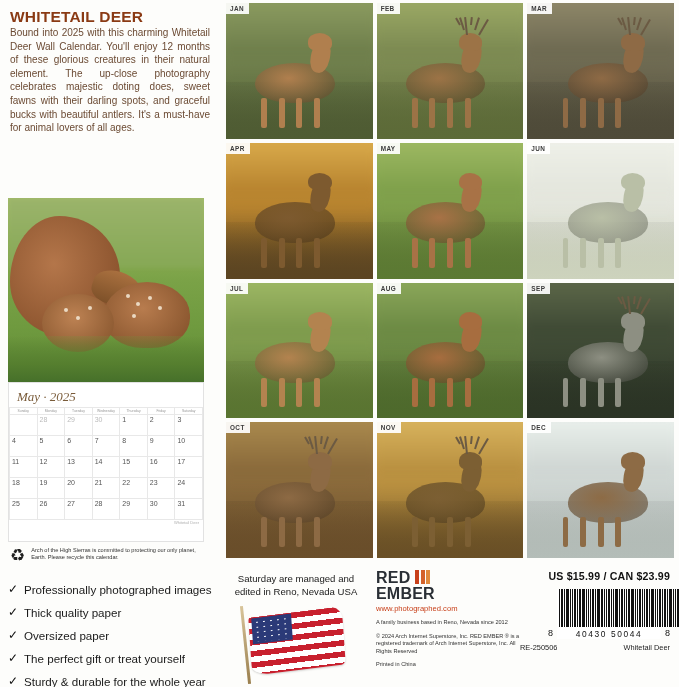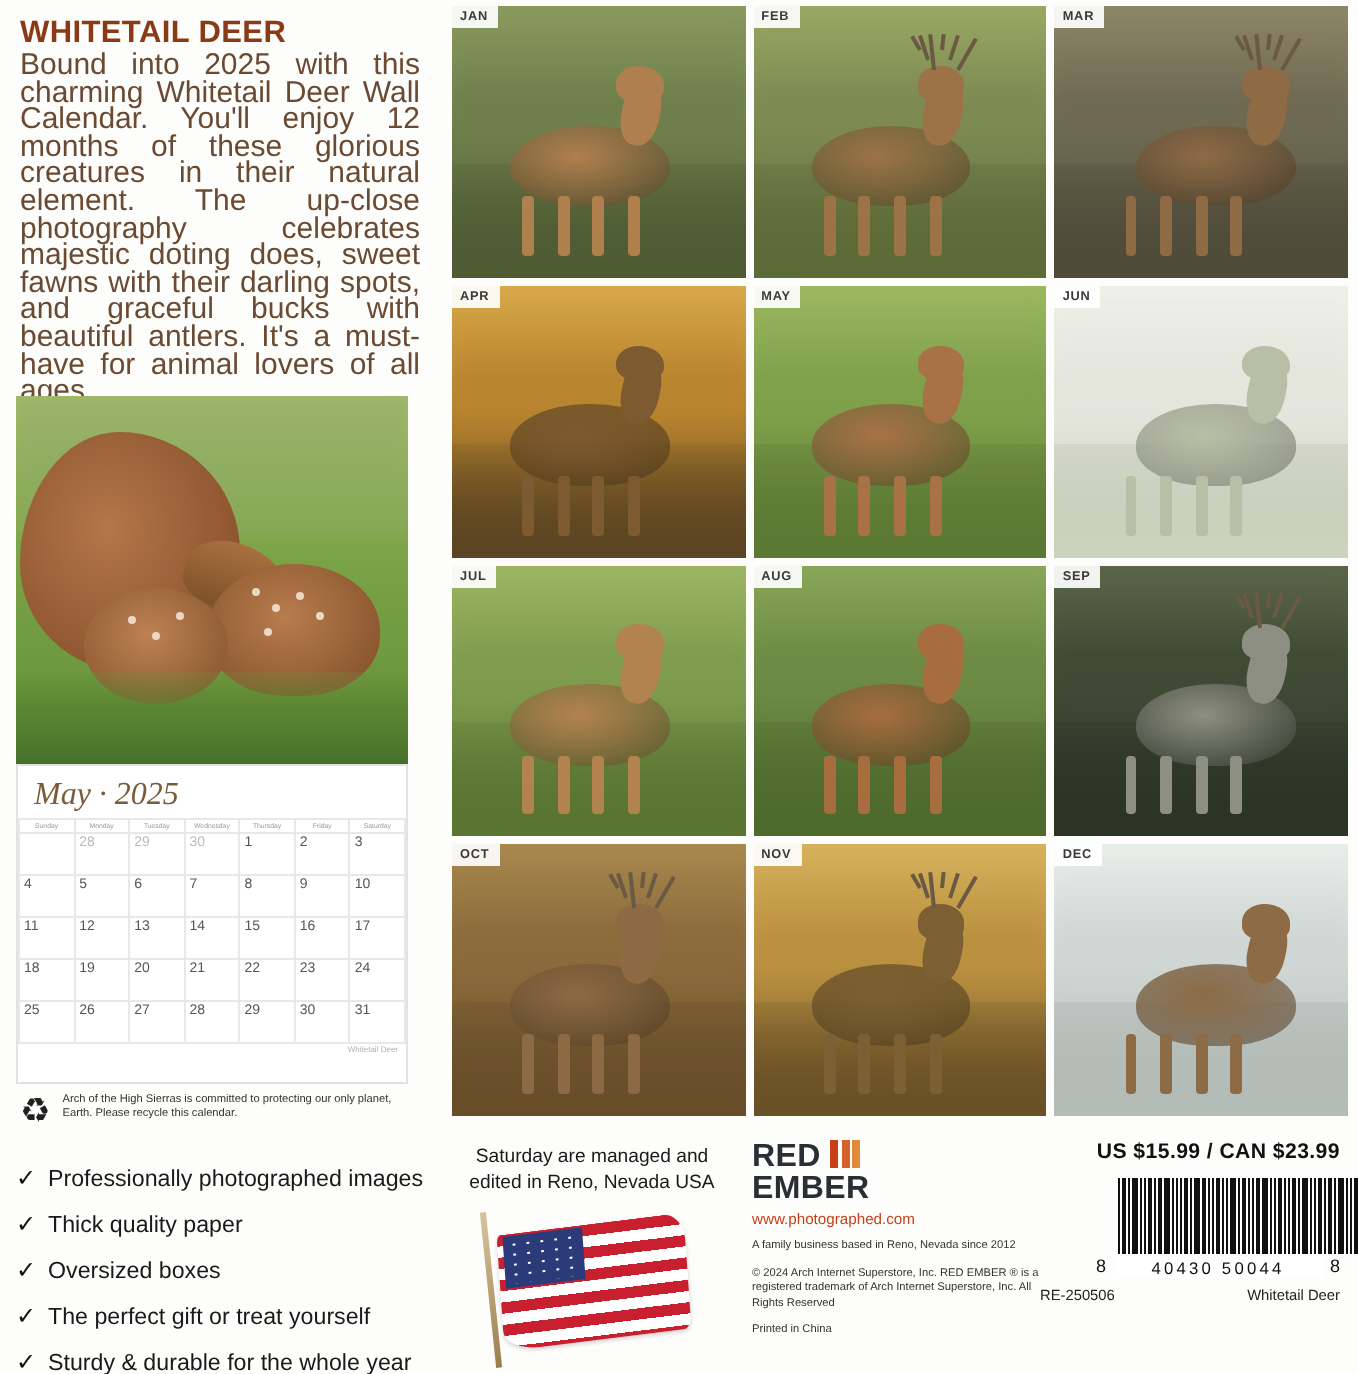--- a/index.html
+++ b/index.html
@@ -21,21 +21,21 @@
   }
   .title {
     font-size: 15.5px; font-weight: bold; color:#8a3a14;
     letter-spacing: .2px; margin: 2px 0 0 2px;
   }
   .subtitle {
     font-size: 10.5px; font-weight: bold; color:#333;
     text-align:center; margin: 4px 0 6px 0; letter-spacing:.3px;
   }
   .blurb {
-    font-size: 15px; line-height: 13.6px; color:#6b4a33;
+    font-size: 10px; line-height: 13.6px; color:#6b4a33;
     text-align: justify; margin: 0 2px;
   }
 
   
   .cover {
     position:absolute; left:8px; top:198px; width:196px; height:184px;
     overflow:hidden; border:0;
     background: linear-gradient(#7fa34d, #5d8a34);
   }
   .cover .grass-back {
@@ -77,21 +77,21 @@
     position:absolute; left:0; bottom:0; width:100%; height:46px;
     background: linear-gradient(180deg, rgba(110,150,60,.2), #567f2f 60%, #46702a);
   }
 
   
   .calsample {
     position:absolute; left:8px; top:382px; width:196px; height:160px;
     background:#fff; border:1px solid #e2e2e2;
   }
   .calsample .cal-title {
-    font-size: 16px; color:#7a5c3a; padding: 6px 0 2px 8px;
+    font-size: 13px; color:#7a5c3a; padding: 6px 0 2px 8px;
     font-family: "Liberation Serif", serif; font-style: italic;
   }
   .calsample table { width:100%; border-collapse: collapse; }
   .calsample th {
     font-size: 3.4px; color:#999; font-weight:normal; padding:1px 0 1px 0;
     border:.5px solid #e8e8e8; text-align:center;
   }
   .calsample td {
     border:.5px solid #e8e8e8; height:21px; vertical-align: top;
     font-size: 7px; color:#555; padding: 1px 0 0 2px; width:14.28%;
@@ -312,21 +312,21 @@
 
   <div class="recycle">
     <div class="glyph">♻</div>
     <div class="rtext">Arch of the High Sierras is committed to protecting our only planet, Earth. Please recycle this calendar.</div>
   </div>
 
   <div class="bullets">
     <ul id="features-list">
         <li>Professionally photographed images</li>
         <li>Thick quality paper</li>
-        <li>Oversized boxes</li>
+        <li>Oversized paper</li>
         <li>The perfect gift or treat yourself</li>
         <li>Sturdy &amp; durable for the whole year</li>
       </ul>
   </div>
 
   <div class="grid" id="month-grid">
       <div class="cell">
         <div class="photo" style="background: linear-gradient(rgb(138, 154, 95) 0%, rgb(111, 127, 76) 45%, rgb(79, 92, 51) 100%);">
           <div class="scene blurstrip" style="background: linear-gradient(rgb(138, 154, 95), rgb(111, 127, 76) 60%, transparent); height: 58%;"></div>
           <div class="ground" style="background: linear-gradient(rgba(0, 0, 0, 0.05), rgb(79, 92, 51));"></div>

